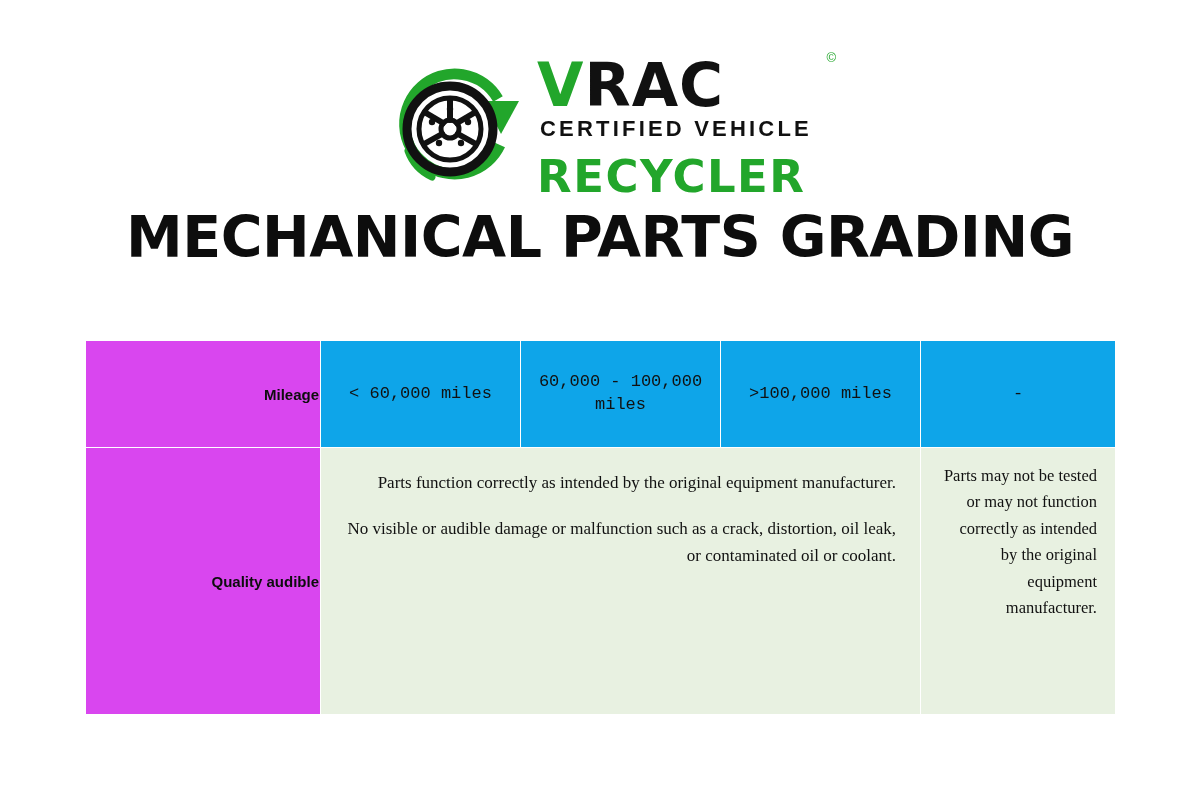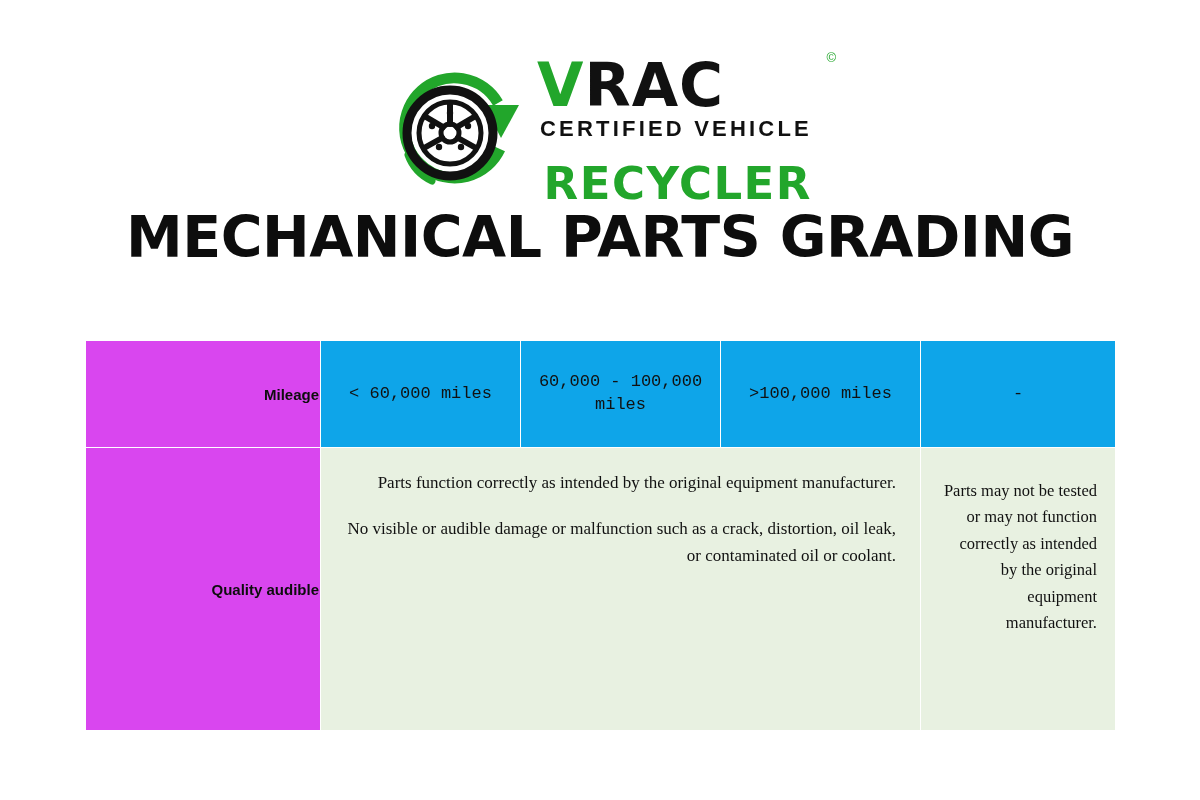--- a/index.html
+++ b/index.html
@@ -63,22 +63,21 @@
     margin-top: 2px;
     margin-left: 3px;
   }
   .logo-recycler {
     font-family: "DejaVu Sans", sans-serif;
     font-weight: bold;
     font-size: 45px;
     line-height: 48px;
     letter-spacing: 1.5px;
     color: #22a62b;
-    margin-top: 18px;
-    text-align: right;
+    margin-top: 11px;
   }
   .logo-copy {
     position: absolute;
     top: -2px;
     right: -24px;
     font-size: 13px;
     color: #22a62b;
     font-family: "Liberation Sans", sans-serif;
   }
 
@@ -146,21 +145,21 @@
     height: 222px;
     text-align: right;
     font-size: 17px;
     color: #111111;
     padding: 22px 24px;
     line-height: 1.55;
     vertical-align: top;
   }
   .quality-row td.cell.u-cell {
     font-size: 16.5px;
-    padding: 30px 18px;
+    padding: 15px 18px;
     line-height: 1.6;
   }
   .q-para { margin: 0 0 20px 0; }
   .q-para:last-child { margin-bottom: 2px; }
 </style>
 </head>
 <body>
 
 <div class="page">
 

